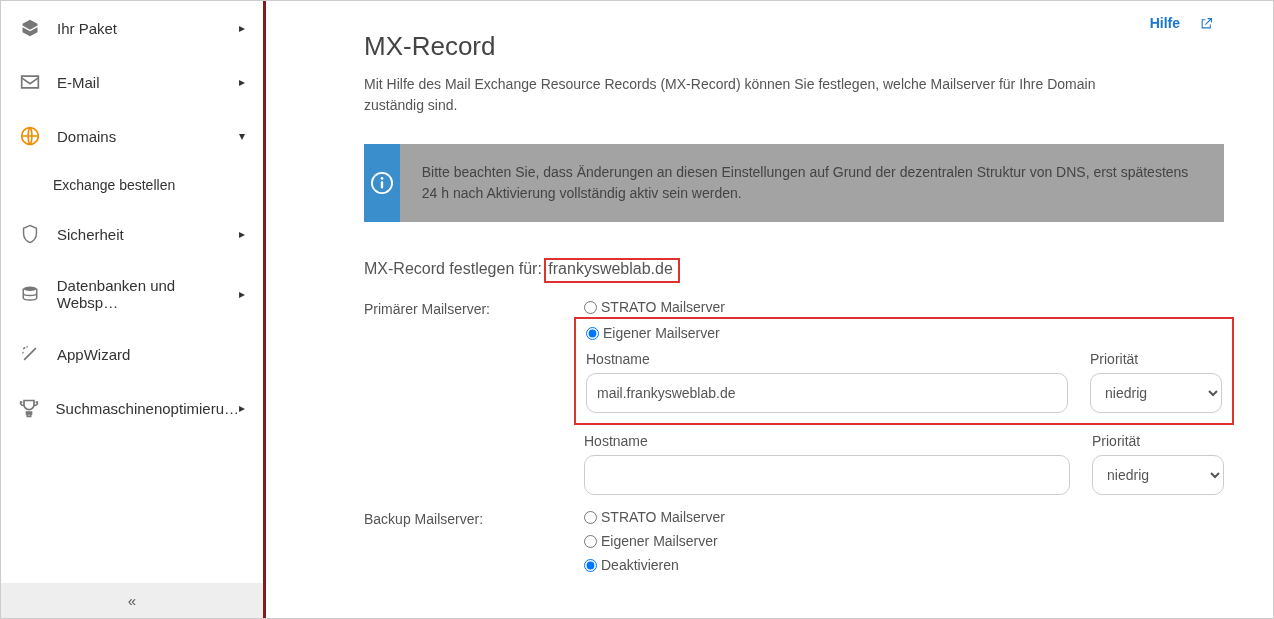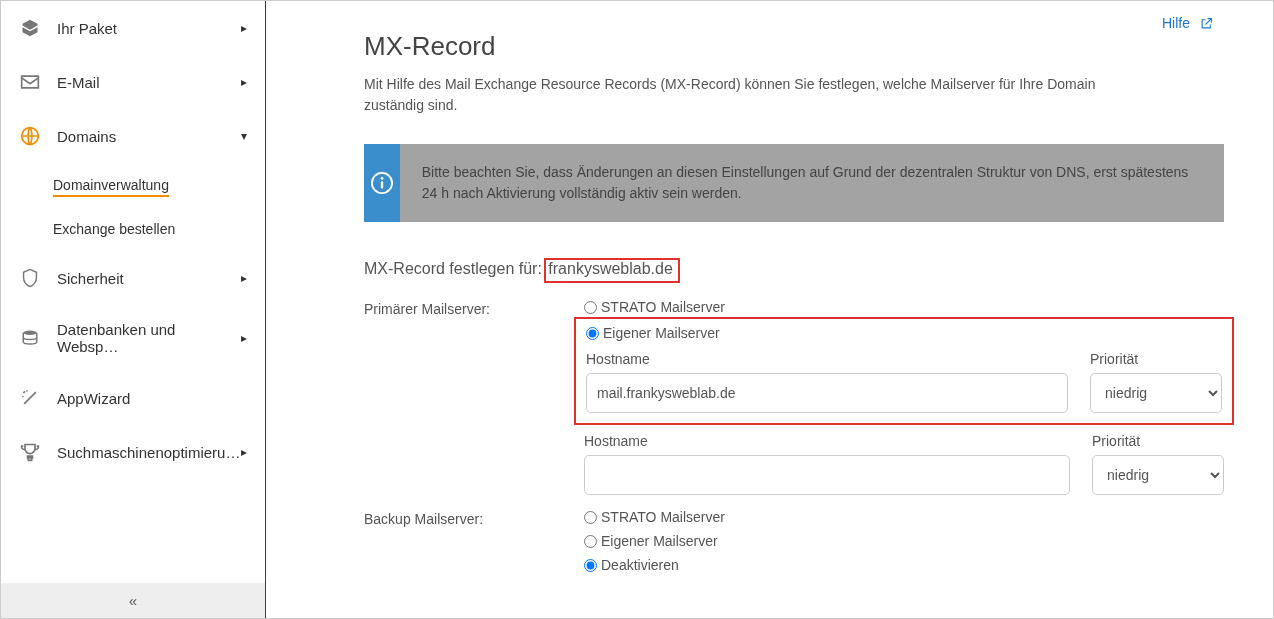--- a/index.html
+++ b/index.html
@@ -12,21 +12,21 @@
       height: 619px;
       overflow: hidden;
       border: 1px solid #ccc;
     }
     .container { display: flex; height: 100%; }
 
     
     .sidebar {
       width: 265px;
       background: #fff;
-      border-right: 1px solid #7f1d1d;
+      border-right: 3px solid #7f1d1d;
       display: flex;
       flex-direction: column;
     }
     .nav-item {
       display: flex;
       align-items: center;
       padding: 16px 18px;
       cursor: pointer;
       color: #333;
       font-size: 15px;
@@ -77,21 +77,22 @@
     }
     .help-link {
       position: absolute;
       top: 14px;
       right: 60px;
       color: #1976d2;
       font-size: 14px;
       cursor: pointer;
       display: flex;
       align-items: center;
-      gap: 10px;
+      gap: 20px;
+      font-weight: bold;
     }
     h1 {
       font-size: 26px;
       font-weight: 400;
       color: #444;
       margin-top: 20px;
       margin-bottom: 12px;
     }
     .intro {
       color: #555;
@@ -174,21 +175,21 @@
     .field-block.prio { width: 132px; }
     .field-block label {
       color: #555;
       font-size: 14px;
       margin-bottom: 6px;
     }
     .field-block input[type="text"],
     .field-block select {
       height: 40px;
       border: 1px solid #ccc;
-      border-radius: 5px;
+      border-radius: 10px;
       padding: 0 10px;
       font-size: 14px;
       color: #555;
       background: #fff;
     }
     .field-block select { cursor: pointer; }
 
     svg { display: block; }
   </style>
 </head>
@@ -224,23 +225,20 @@
         <svg width="20" height="20" viewBox="0 0 24 24" fill="currentColor">
             <circle cx="12" cy="12" r="10" fill="none" stroke="currentColor" stroke-width="2"></circle>
             <path d="M2 12h20M12 2c3 3 3 17 0 20M12 2c-3 3-3 17 0 20" fill="none" stroke="currentColor" stroke-width="2"></path>
           </svg>
       </span>
       <span>Domains</span>
       <span class="nav-arrow">▾</span>
     </div>
 
     <div class="sub-items">
-      <div class="sub-item active">
-        <span>Domainverwaltung</span>
-      </div>
       <div class="sub-item">
         <span>Exchange bestellen</span>
       </div>
     </div>
 
     <div class="nav-item">
       <span class="nav-icon">
         <svg width="18" height="20" viewBox="0 0 24 28" fill="none" stroke="currentColor" stroke-width="2">
             <path d="M12 2l9 4v7c0 6-4 11-9 13-5-2-9-7-9-13V6l9-4z"></path>
           </svg>

